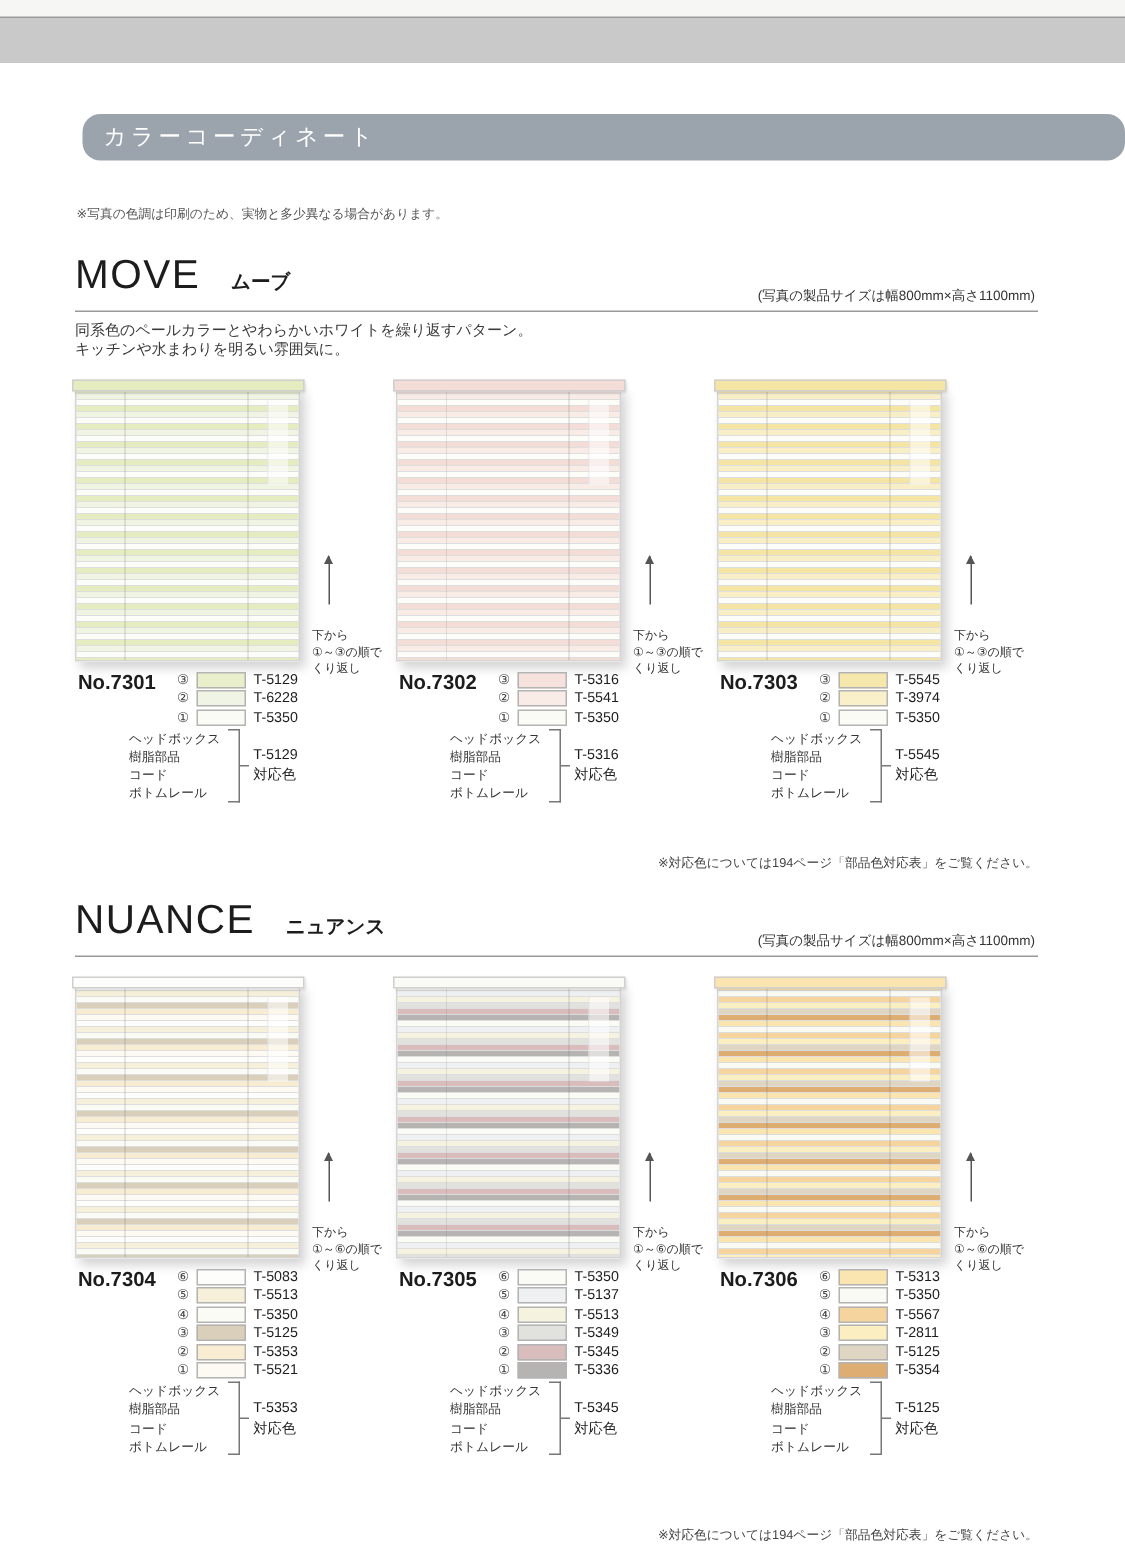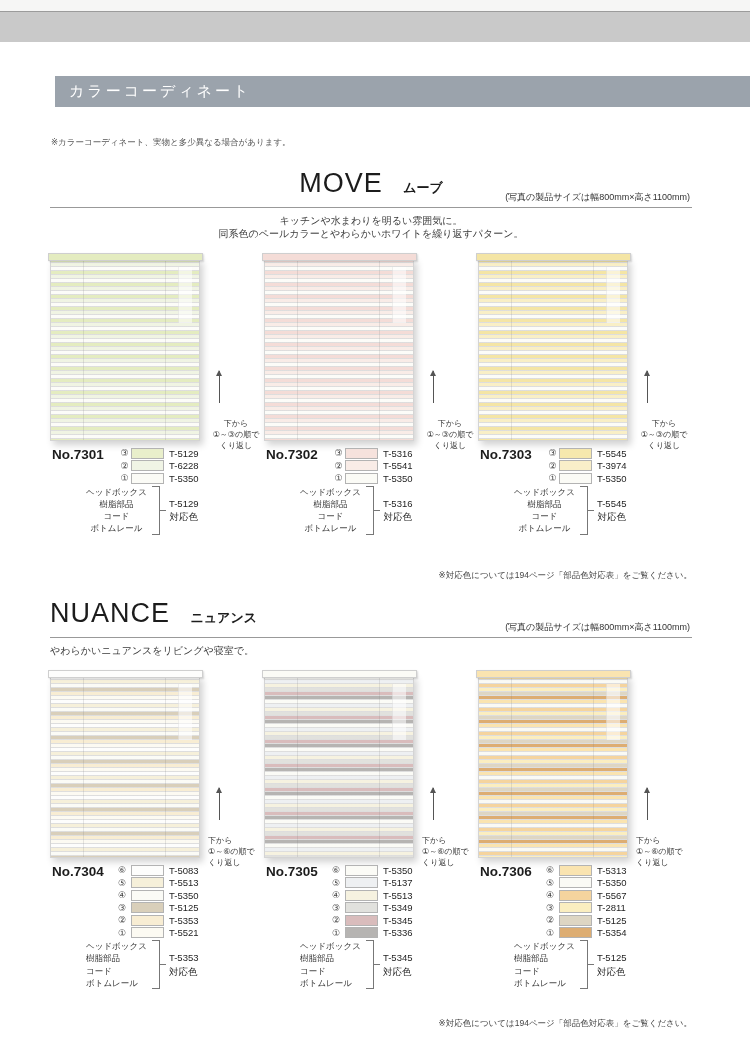--- a/index.html
+++ b/index.html
@@ -1,25 +1,25 @@
 <!DOCTYPE html>
 <html><head>
 <meta charset="utf-8">
 <style>
   html,body{margin:0;padding:0;background:#ffffff;}
   .page{position:relative;width:750px;height:1043px;background:#ffffff;overflow:hidden;
         font-family:"Liberation Sans","DejaVu Sans",sans-serif;color:#333;}
   .top-strip{position:absolute;top:0;left:0;right:0;height:11px;background:#f6f6f5;border-bottom:1px solid #9b9b9b;}
   .top-band{position:absolute;top:12px;left:0;right:0;height:30px;background:#c9c9c9;}
   .header-bar{position:absolute;top:76px;left:55px;right:0;height:31px;background:#9ba3ac;
-              display:flex;align-items:center;padding-left:14px;}
+              display:flex;align-items:center;padding-left:14px;border-radius:12px;}
   .header-bar .title{color:#ffffff;font-size:15px;letter-spacing:3px;}
   .photo-note{position:absolute;top:137px;left:51px;font-size:8.5px;color:#555;}
   .section{position:absolute;left:50px;width:642px;}
-  .sec-move{top:168px;text-align:center;}
+  .sec-move{top:168px;}
   .sec-nuance{top:598px;}
   .sec-head{position:relative;height:39px;border-bottom:1px solid #999;}
   .sec-title{font-size:27px;font-weight:normal;letter-spacing:1px;color:#1c1c1c;display:inline-block;}
   .sec-kana{font-size:13px;font-weight:bold;color:#1c1c1c;margin-left:16px;}
   .sec-size-note{position:absolute;right:2px;bottom:3px;font-size:9px;color:#333;}
   .sec-desc{margin-top:6px;font-size:10px;line-height:1.3;color:#3a3a3a;}
   .products-row{display:flex;margin-top:13px;}
   .card{position:relative;width:214px;flex:0 0 214px;}
   .blind-wrap{position:relative;width:214px;height:190px;}
   .blind{position:absolute;top:5px;left:0;width:148px;height:181px;border:1px solid #d4d4d4;
@@ -54,31 +54,31 @@
 <body>
 
 <div class="page">
   <div class="top-strip"></div>
   <div class="top-band"></div>
 
   <div class="header-bar">
     <span class="title">カラーコーディネート</span>
   </div>
 
-  <div class="photo-note">※カラーコーディネート、実物と多少異なる場合があります。</div>
+  <div class="photo-note">※写真の色調は印刷のため、実物と多少異なる場合があります。</div>
 
   <div class="section sec-move">
     <div class="sec-head">
       <span class="sec-title">MOVE</span>
       <span class="sec-kana">ムーブ</span>
       <span class="sec-size-note">(写真の製品サイズは幅800mm×高さ1100mm)</span>
     </div>
     <div class="sec-desc">
+      <div>同系色のペールカラーとやわらかいホワイトを繰り返すパターン。</div>
       <div>キッチンや水まわりを明るい雰囲気に。</div>
-      <div>同系色のペールカラーとやわらかいホワイトを繰り返すパターン。</div>
     </div>
     <div class="products-row">
         <div class="card">
           <div class="blind-wrap">
             <div class="blind" style="background: linear-gradient(to right, transparent 0px, transparent 32px, rgba(120, 120, 120, 0.18) 32px, rgba(120, 120, 120, 0.18) 33px, transparent 33px, transparent 114px, rgba(120, 120, 120, 0.18) 114px, rgba(120, 120, 120, 0.18) 115px, transparent 115px), repeating-linear-gradient(rgb(228, 236, 192) 0px, rgb(228, 236, 192) 3px, rgba(135, 135, 135, 0.28) 3px, rgba(135, 135, 135, 0.28) 4px, rgb(240, 244, 227) 4px, rgb(240, 244, 227) 7px, rgba(135, 135, 135, 0.28) 7px, rgba(135, 135, 135, 0.28) 8px, rgb(252, 252, 248) 8px, rgb(252, 252, 248) 11px, rgba(135, 135, 135, 0.28) 11px, rgba(135, 135, 135, 0.28) 12px);">
               <div class="tilt-wand"></div>
             </div>
             <div class="top-rail" style="background: rgb(228, 236, 192);"></div>
             <div class="annotation">
               <div class="arrow-line"></div>
@@ -235,21 +235,20 @@
 
   <div class="corresp-note note-move">※対応色については194ページ「部品色対応表」をご覧ください。</div>
 
   <div class="section sec-nuance">
     <div class="sec-head">
       <span class="sec-title">NUANCE</span>
       <span class="sec-kana">ニュアンス</span>
       <span class="sec-size-note">(写真の製品サイズは幅800mm×高さ1100mm)</span>
     </div>
     <div class="sec-desc">
-      <div>やわらかいニュアンスをリビングや寝室で。</div>
     </div>
     <div class="products-row">
         <div class="card">
           <div class="blind-wrap">
             <div class="blind" style="background: linear-gradient(to right, transparent 0px, transparent 32px, rgba(120, 120, 120, 0.18) 32px, rgba(120, 120, 120, 0.18) 33px, transparent 33px, transparent 114px, rgba(120, 120, 120, 0.18) 114px, rgba(120, 120, 120, 0.18) 115px, transparent 115px), repeating-linear-gradient(rgb(253, 253, 252) 0px, rgb(253, 253, 252) 3px, rgba(135, 135, 135, 0.28) 3px, rgba(135, 135, 135, 0.28) 4px, rgb(246, 240, 218) 4px, rgb(246, 240, 218) 7px, rgba(135, 135, 135, 0.28) 7px, rgba(135, 135, 135, 0.28) 8px, rgb(251, 251, 246) 8px, rgb(251, 251, 246) 11px, rgba(135, 135, 135, 0.28) 11px, rgba(135, 135, 135, 0.28) 12px, rgb(217, 207, 186) 12px, rgb(217, 207, 186) 15px, rgba(135, 135, 135, 0.28) 15px, rgba(135, 135, 135, 0.28) 16px, rgb(248, 237, 211) 16px, rgb(248, 237, 211) 19px, rgba(135, 135, 135, 0.28) 19px, rgba(135, 135, 135, 0.28) 20px, rgb(252, 250, 242) 20px, rgb(252, 250, 242) 23px, rgba(135, 135, 135, 0.28) 23px, rgba(135, 135, 135, 0.28) 24px);">
               <div class="tilt-wand"></div>
             </div>
             <div class="top-rail" style="background: rgb(253, 253, 252);"></div>
             <div class="annotation">
               <div class="arrow-line"></div>

